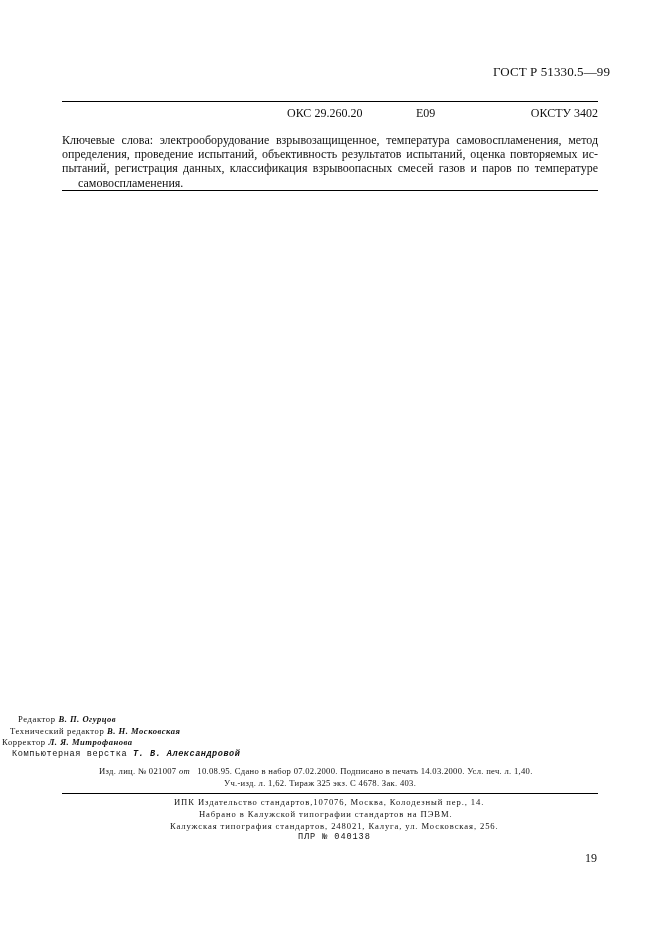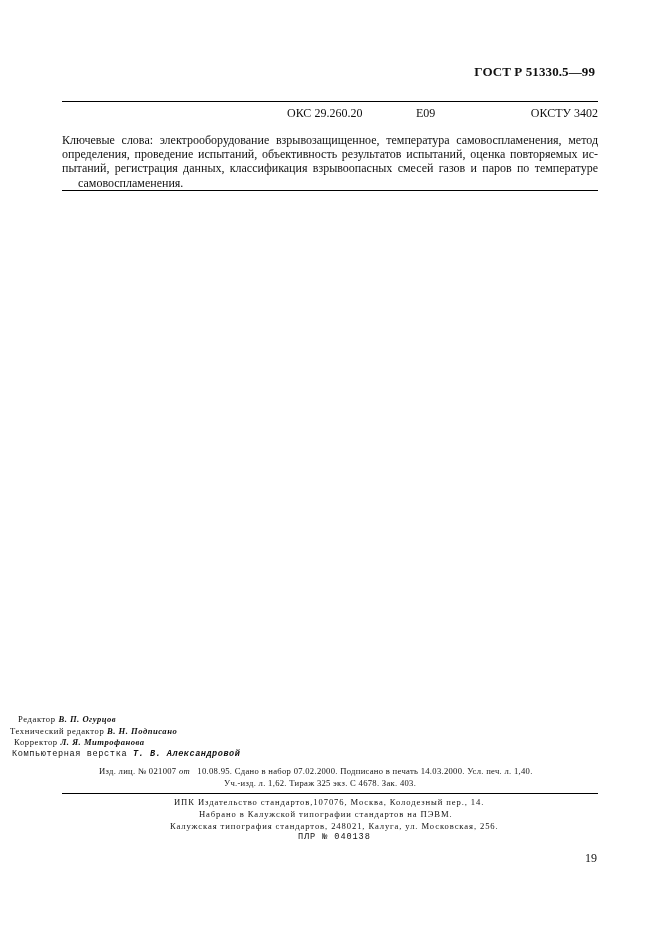--- a/index.html
+++ b/index.html
@@ -11,22 +11,22 @@
       width: 661px;
       height: 936px;
       position: relative;
       overflow: hidden;
       font-family: "Liberation Serif", "DejaVu Serif", serif;
       color: #111111;
     }
     .gost-header {
       position: absolute;
       top: 64px;
-      right: 66px;
-      font-weight: bold;
+      right: 51px;
+      font-weight: normal;
       font-size: 13px;
       letter-spacing: 0.1px;
     }
     .rule {
       position: absolute;
       left: 62px;
       width: 536px;
       height: 0;
       border-top: 1.3px solid #000000;
     }
@@ -67,21 +67,21 @@
       width: 661px;
       text-align: left;
       font-size: 8.6px;
       line-height: 11.5px;
       letter-spacing: 0.6px;
     }
     .credits .row { display: block; }
     .credits .name { font-style: italic; font-weight: bold; letter-spacing: 0.5px; }
     .credits .r0 { padding-left: 18px; }
     .credits .r1 { padding-left: 10px; }
-    .credits .r2 { padding-left: 14px; }
+    .credits .r2 { padding-left: 2px; }
     .credits .r3 { padding-left: 12px; font-family: Liberation Mono, monospace; }
 
     .pubinfo {
       position: absolute;
       top: 766px;
       left: 0;
       width: 661px;
       font-size: 8.6px;
       line-height: 11.5px;
       letter-spacing: 0.3px;
@@ -135,21 +135,21 @@
 
 <div class="rule rule-keywords"></div>
 
 <div class="credits">
   <span class="row r0">
     <span>Редактор</span>
     <span class="name">В. П. Огурцов</span>
   </span>
   <span class="row r1">
     <span>Технический редактор</span>
-    <span class="name">В. Н. Подписано</span>
+    <span class="name">В. Н. Московская</span>
   </span>
   <span class="row r2">
     <span>Корректор</span>
     <span class="name">Л. Я. Митрофанова</span>
   </span>
   <span class="row r3">
     <span>Компьютерная верстка</span>
     <span class="name">Т. В. Александровой</span>
   </span>
 </div>

